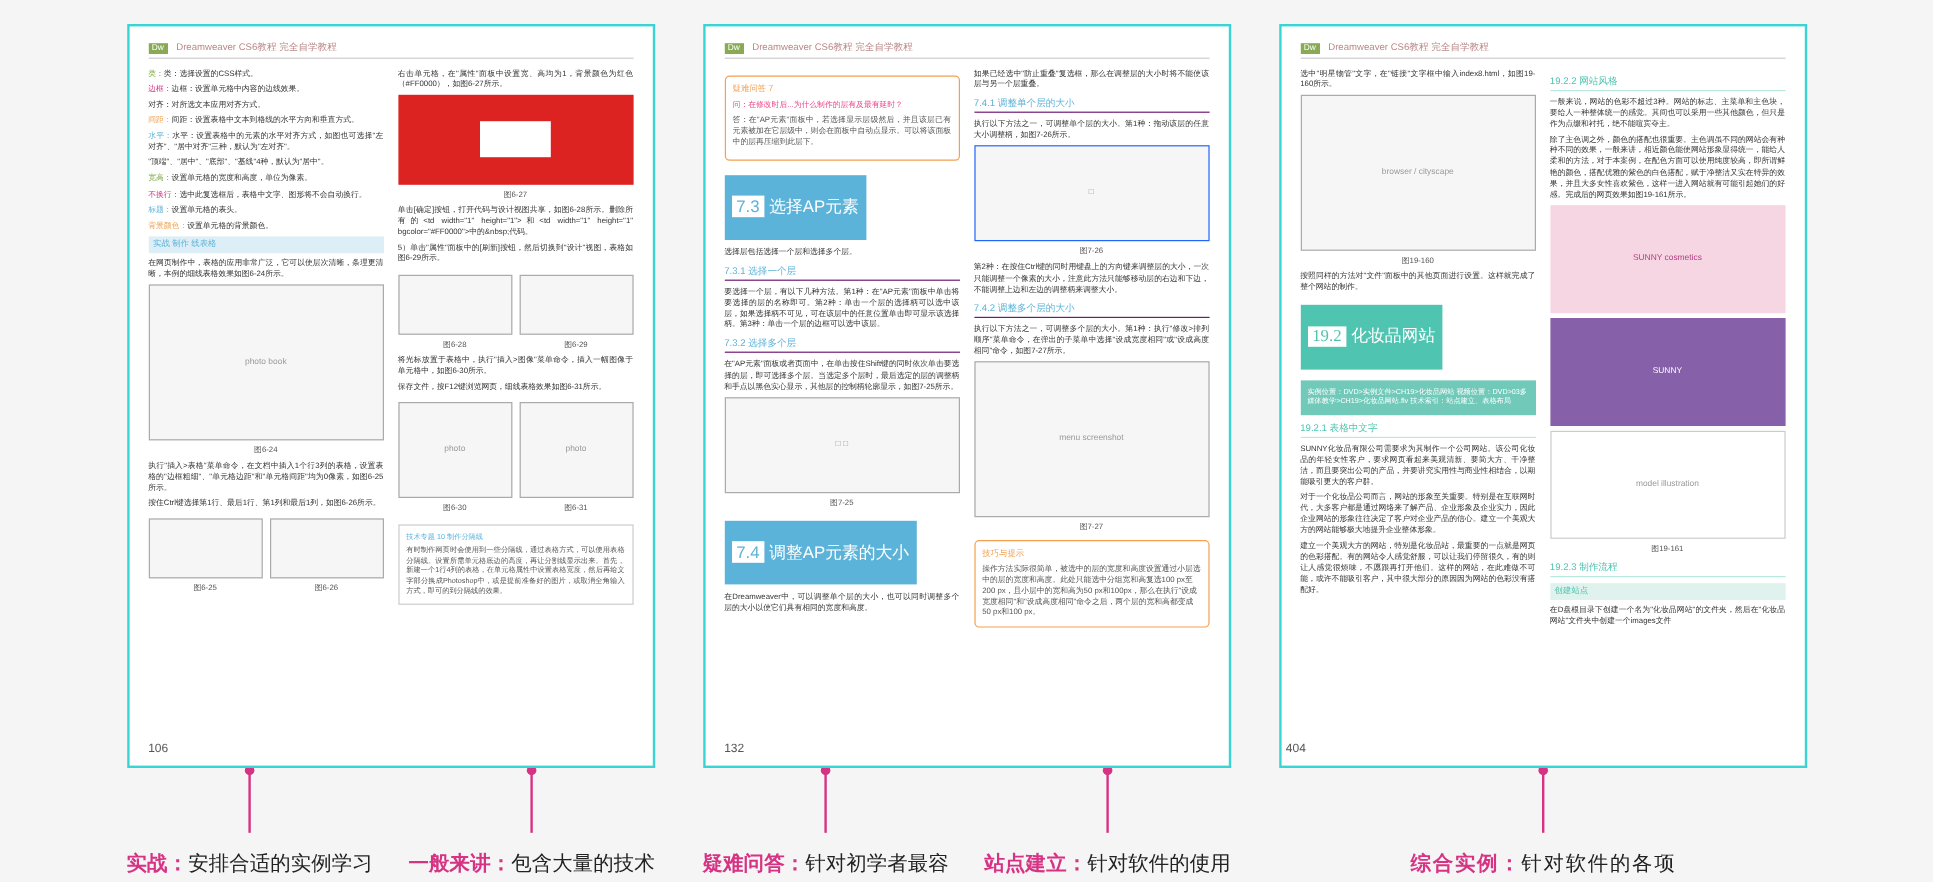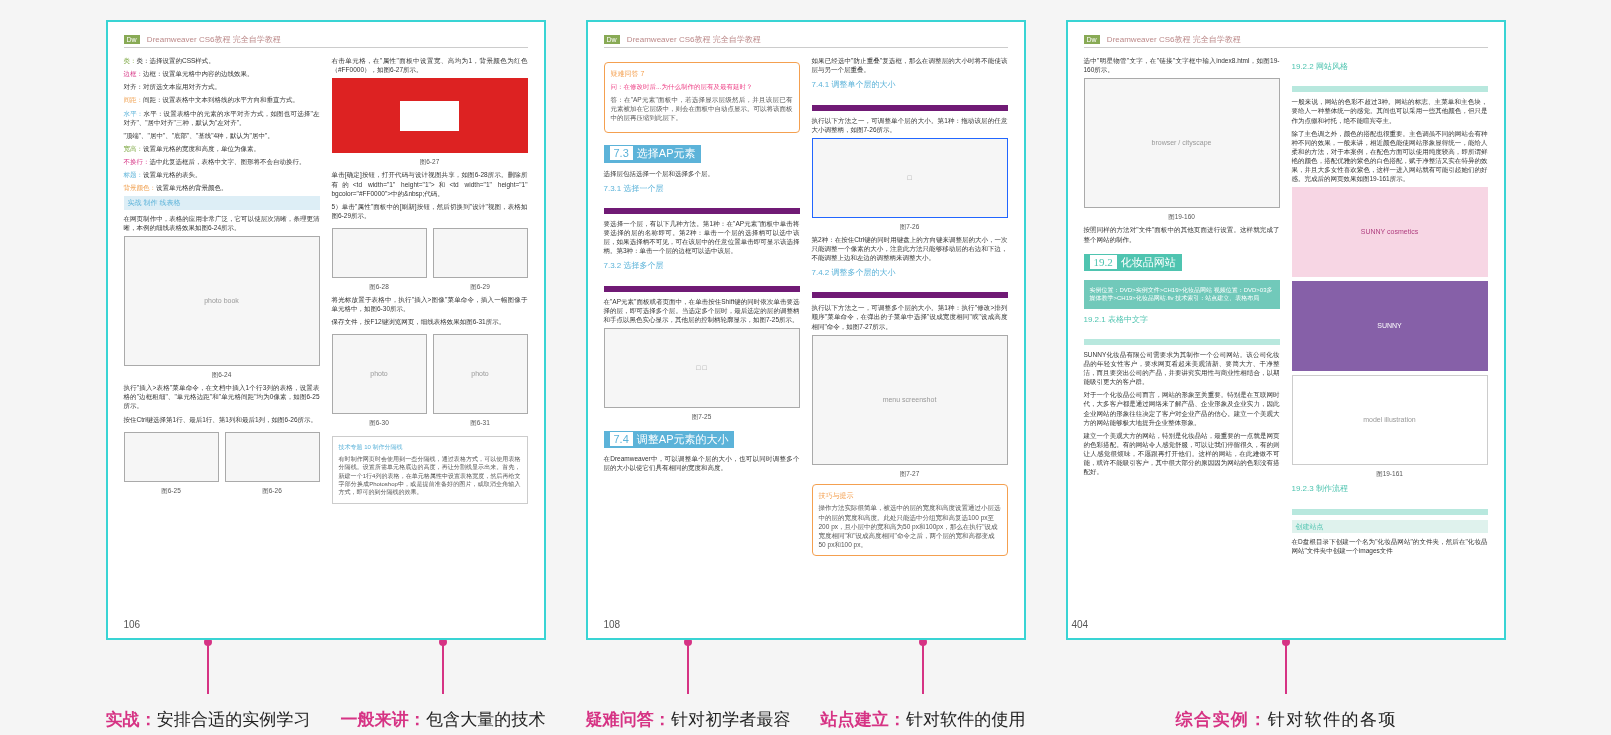--- a/index.html
+++ b/index.html
@@ -48,38 +48,38 @@
   }
   .two-col {
     display: flex;
     gap: 12px;
   }
   .col { flex: 1; }
   .col p { margin-bottom: 4px; font-size: 6.5px; text-align: justify; }
   .sec-title {
     background: #5cb3d9;
     color: #fff;
-    padding: 1px 6px;
-    font-size: 11px;
+    padding: 17px 6px;
+    font-size: 14px;
     margin: 6px 0;
     display: inline-block;
   }
   .sec-title.teal { background: #4fc4b0; font-family: Liberation Serif, serif; }
   .sec-num {
     background: #fff;
     color: #5cb3d9;
     padding: 1px 4px;
     margin-right: 4px;
   }
   .sub-title {
     color: #5cb3d9;
     font-size: 8px;
     margin: 5px 0;
-    border-bottom: 6px solid #701a75;
-    padding-bottom:14px;
+    border-bottom: 1px solid #701a75;
+    padding-bottom:2px;
   }
   .fig {
     border: 1px solid #aaa;
     background: #f6f6f6;
     height: 80px;
     margin: 4px 0;
     display: flex;
     align-items: center;
     justify-content: center;
     font-size: 7px;
@@ -306,21 +306,21 @@
           <div class="sub-title">7.4.2  调整多个层的大小</div>
           <p>执行以下方法之一，可调整多个层的大小。第1种：执行"修改&gt;排列顺序"菜单命令，在弹出的子菜单中选择"设成宽度相同"或"设成高度相同"命令，如图7-27所示。</p>
           <div class="fig tall">menu screenshot</div>
           <div class="fig-cap">图7-27</div>
           <div class="callout-box">
             <div class="callout-hdr">技巧与提示</div>
             <span>操作方法实际很简单，被选中的层的宽度和高度设置通过小层选中的层的宽度和高度。此处只能选中分组宽和高复选100 px至200 px，且小层中的宽和高为50 px和100px，那么在执行"设成宽度相同"和"设成高度相同"命令之后，两个层的宽和高都变成50 px和100 px。</span>
           </div>
         </div>
       </div>
-      <div class="page-num" style="left:16px">108</div>
+      <div class="page-num" style="left:16px">132</div>
     </div>
     <div class="row-two">
       <div>
         <div class="pointer">
             <div class="dot"></div>
             <div class="line"></div>
           </div>
         <div class="caption">
           <span class="lead">疑难问答：</span><span>针对初学者最容易疑惑的各种问题进行解答。</span>
         </div>

